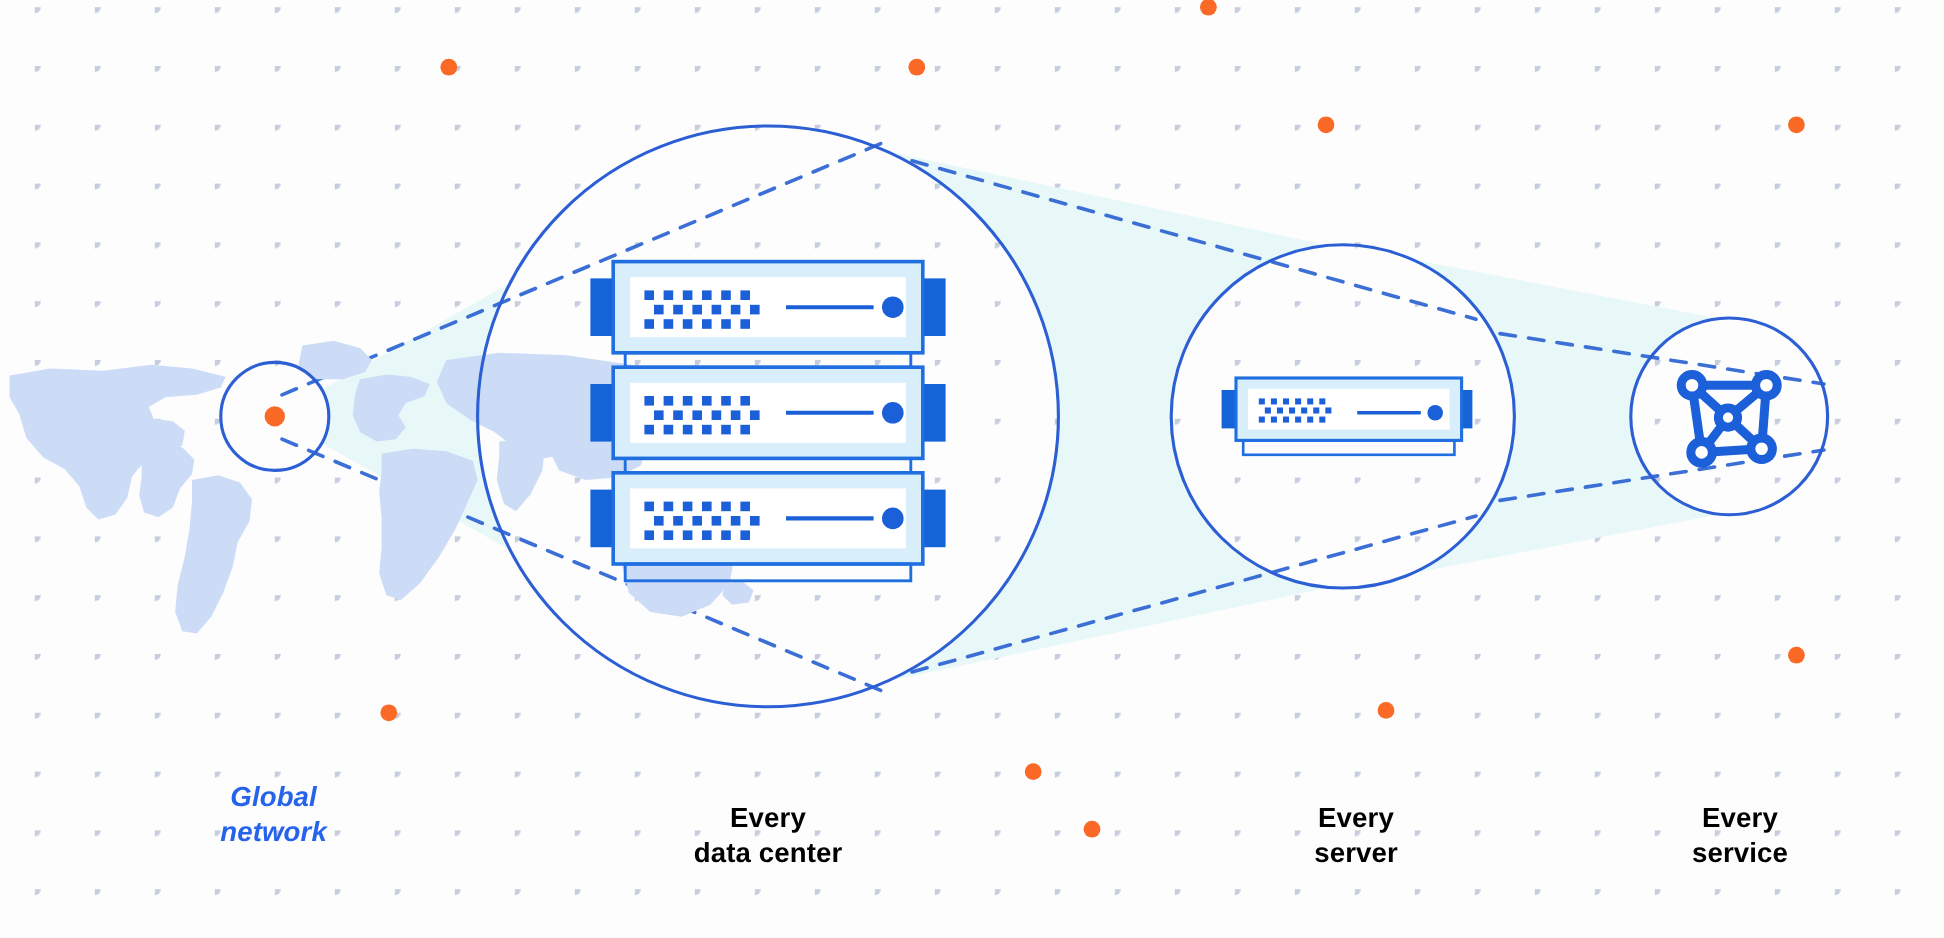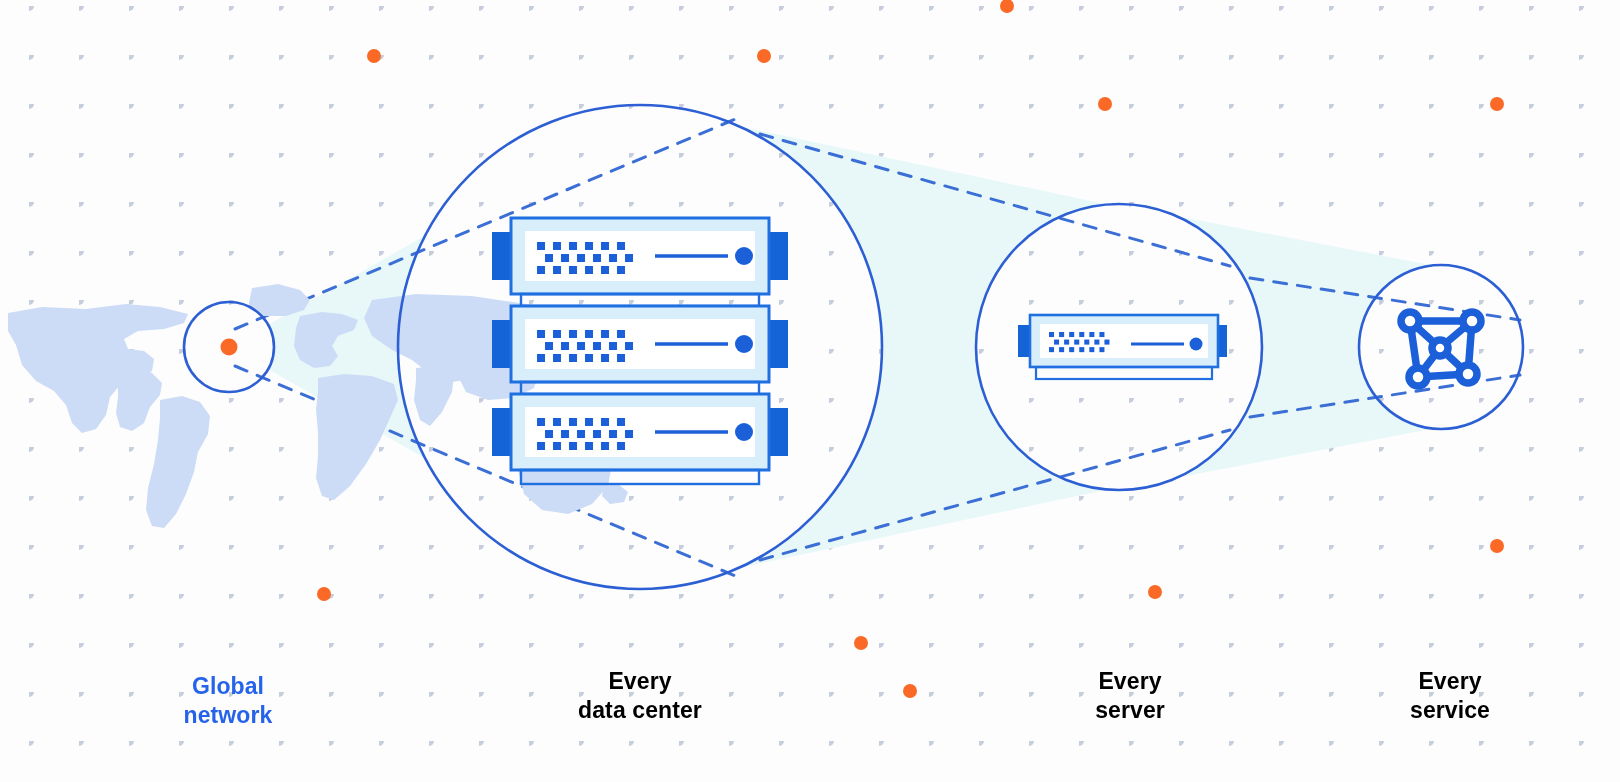--- a/index.html
+++ b/index.html
@@ -31,21 +31,21 @@
     text-align: center;
     line-height: 1.28;
     font-size: 23px;
     font-weight: 700;
     letter-spacing: .1px;
     white-space: pre-line;
     color: #000000;
     user-select: none;
   }
   .label.accent { color: #2563eb; }
-  #label-global    { left: 128px;  top: 672px; width: 200px; }
+  #label-global    { left: 128px;  top: 650px; width: 200px; font-style: italic; }
   #label-dc        { left: 540px;  top: 667px; width: 200px; }
   #label-server    { left: 1030px; top: 667px; width: 200px; }
   #label-service   { left: 1350px; top: 667px; width: 200px; }
 </style>
 </head>
 <body>
 
 <div id="stage">
 
   <svg id="scene" viewBox="0 0 1620 782">

